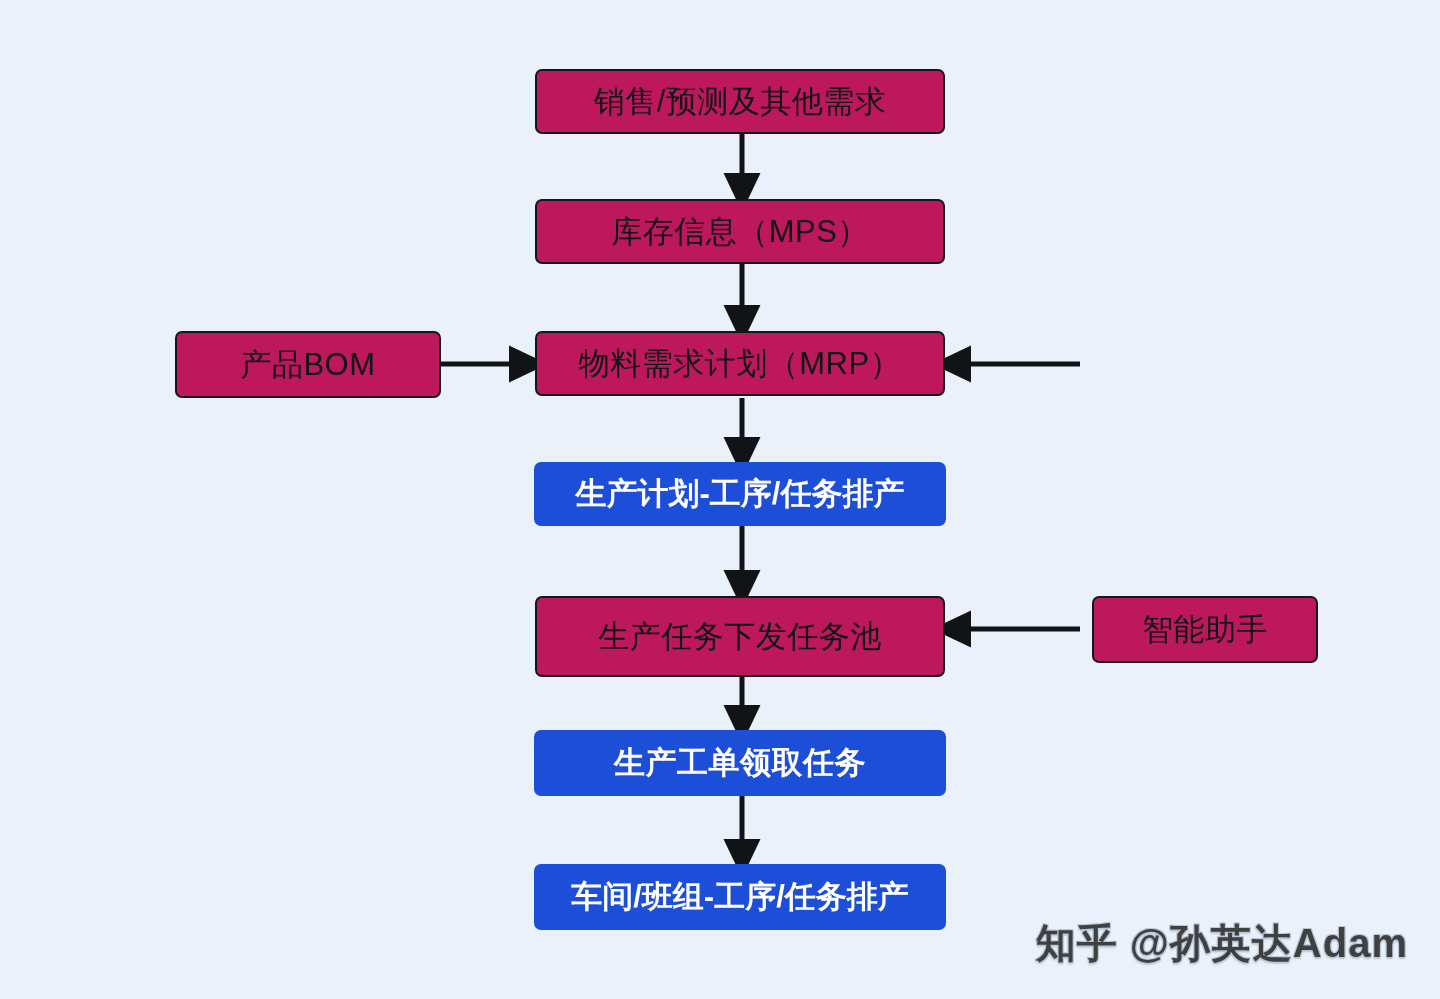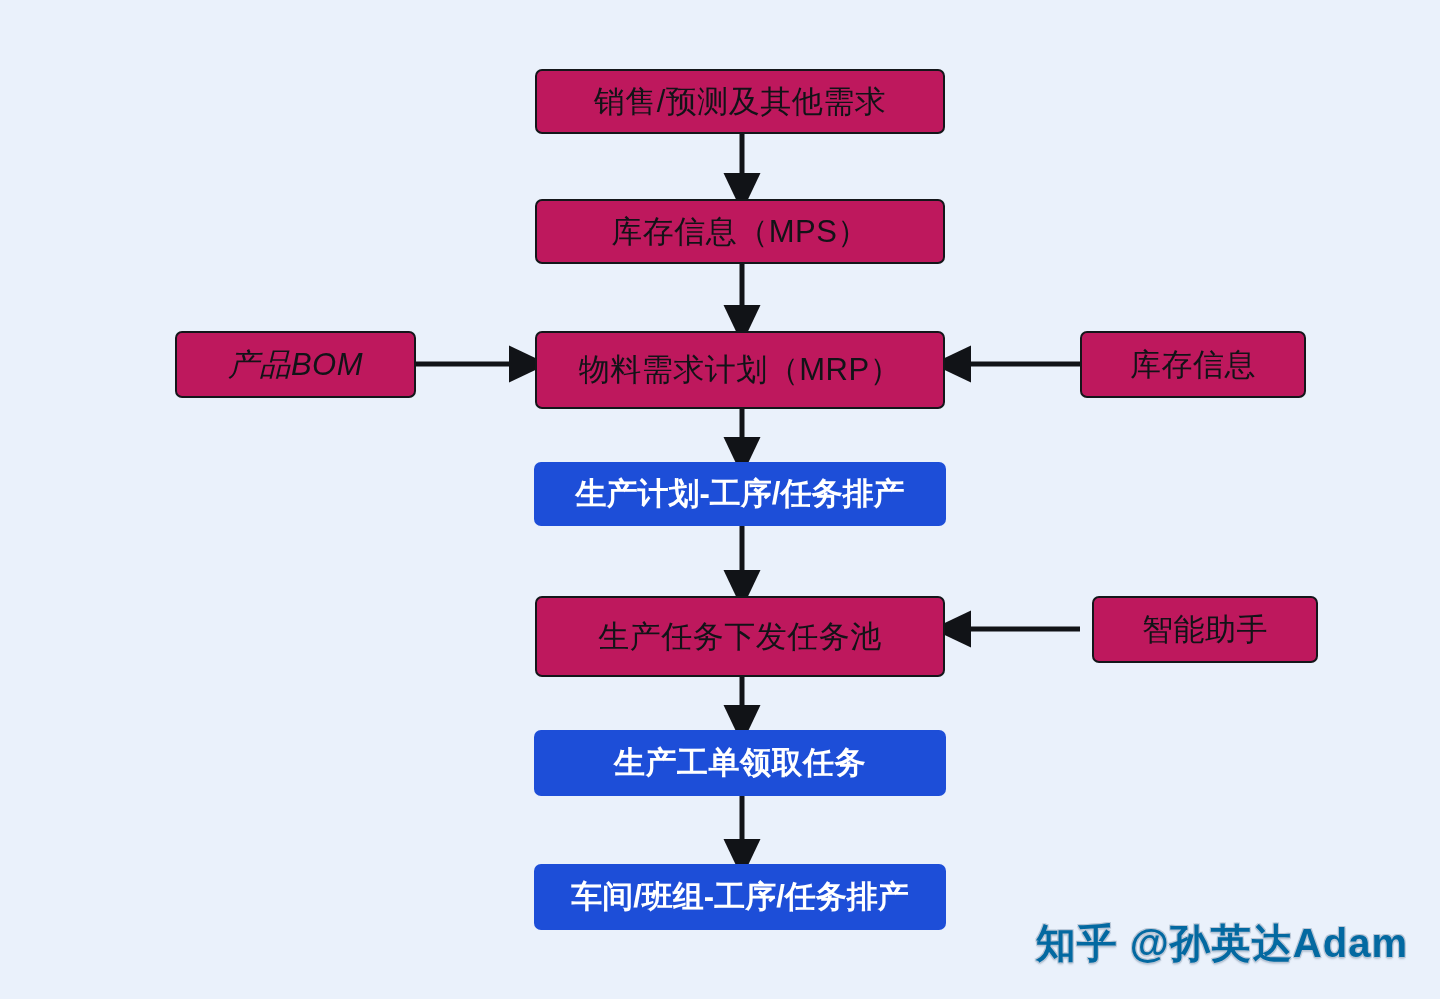--- a/index.html
+++ b/index.html
@@ -53,21 +53,21 @@
     width: 1440px;
     height: 999px;
     pointer-events: none;
   }
   #watermark {
     position: absolute;
     right: 32px;
     bottom: 28px;
     font-size: 40px;
     font-weight: 700;
-    color: #0369a1;
+    color: #404040;
     text-shadow:
        1px  1px 0 #b9c6d6,
       -1px  1px 0 #b9c6d6,
        1px -1px 0 #b9c6d6,
       -1px -1px 0 #b9c6d6,
        0px  2px 2px rgba(140,158,180,0.55);
     letter-spacing: 1px;
     user-select: none;
     margin-top: 20px;
   }
@@ -100,25 +100,24 @@
 
     <line x1="742" y1="663" x2="742" y2="724" stroke="#111317" stroke-width="5" marker-end="url(#arrowhead)"></line>
 
     <line x1="742" y1="796" x2="742" y2="858" stroke="#111317" stroke-width="5" marker-end="url(#arrowhead)"></line>
   </svg>
 
   <div class="node white" style="left:535px; top:69px; width:410px; height:65px;">销售/预测及其他需求</div>
 
   <div class="node white" style="left:535px; top:199px; width:410px; height:65px;">库存信息（MPS）</div>
 
-  <div class="node white" style="left:175px; top:331px; width:241px; height:67px;font-style:italic;">产品BOM</div>
+  <div class="node white" style="left:175px; top:331px; width:266px; height:67px;">产品BOM</div>
 
-  <div class="node white" style="left:535px; top:331px; width:410px; height:78px;">物料需求计划（MRP）</div>
+  <div class="node white" style="left:535px; top:331px; width:410px; height:65px;">物料需求计划（MRP）</div>
 
-  <div class="node white" style="left:1080px; top:331px; width:226px; height:67px;">库存信息</div>
 
   <div class="node green narrow" style="left:534px; top:462px; width:412px; height:64px;">生产计划-工序/任务排产</div>
 
   <div class="node white" style="left:535px; top:596px; width:410px; height:81px;">生产任务下发任务池</div>
 
   <div class="node white" style="left:1080px; top:596px; width:226px; height:67px;margin-left:12px;">智能助手</div>
 
   <div class="node green narrow" style="left:534px; top:864px; width:412px; height:66px;">车间/班组-工序/任务排产</div>
 
   <div class="node green" style="left:534px; top:730px; width:412px; height:66px;">生产工单领取任务</div>

